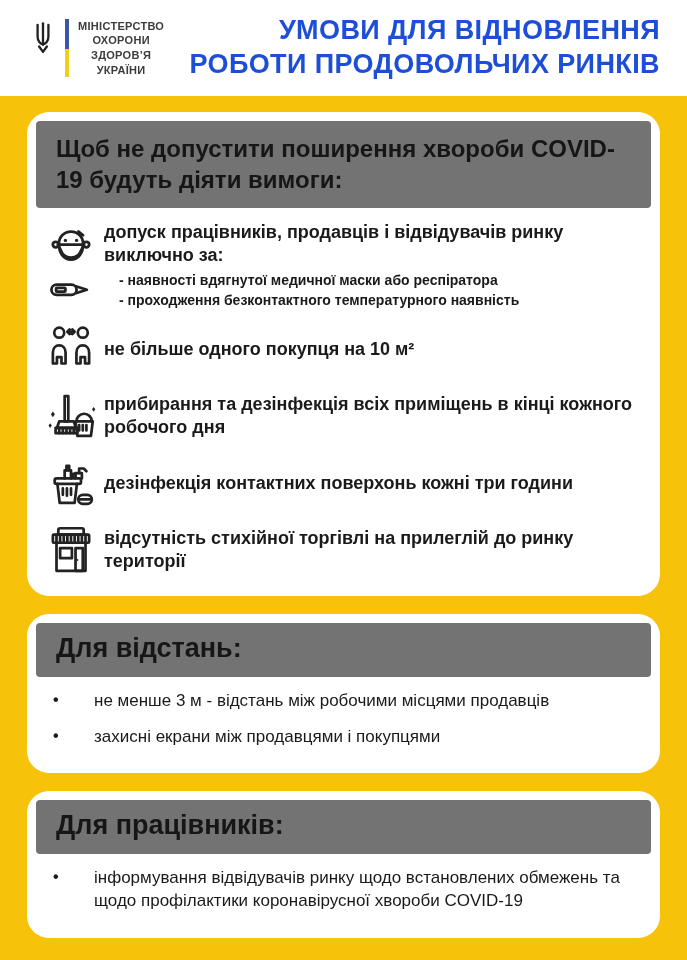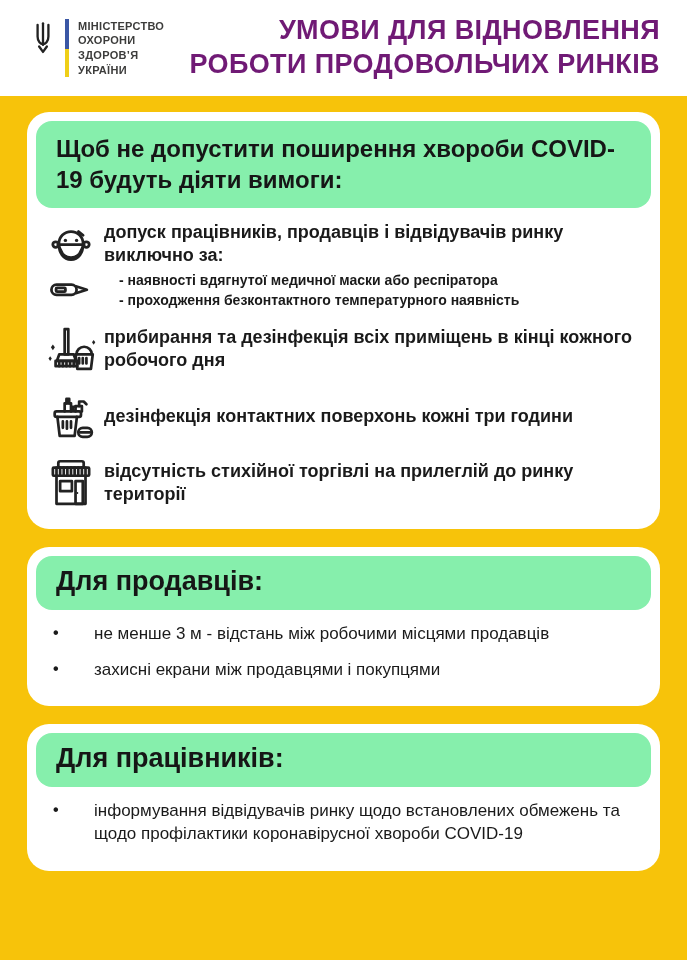--- a/index.html
+++ b/index.html
@@ -11,43 +11,43 @@
     color:#1A1A1A;
     position:relative; overflow:hidden;
     margin:0 auto;
   }
   
   .hdr {
     height:96px; background:#FFFFFF;
     display:flex; align-items:center;
     padding:0 27px 0 30px;
   }
-  .logo { display:flex; align-items:center; gap:9px; }
+  .logo { display:flex; align-items:center; gap:9px;text-align:center; }
   .logo svg { width:26px; height:34px; align-self:flex-start; margin-top:2px; }
   .logo-bar {
     width:4px; height:58px;
     background:linear-gradient(#3A57A5 0 52%, #EFCF18 52% 100%);
   }
   .logo-txt {
     font-size:11px; font-weight:700; letter-spacing:.3px;
     color:#3C3C3B; line-height:1.32; text-transform:uppercase;
   }
   .hdr-title {
     margin-left:auto; text-align:right;
     font-size:27px; font-weight:800; letter-spacing:.4px;
-    line-height:1.25; color:#701a75;
+    line-height:1.25; color:#1d4ed8;
   }
   
   .main { padding:16px 27px 0; }
   .card {
     background:#FFFFFF; border-radius:22px;
     padding:9px; margin-bottom:18px;
   }
   .card-head {
-    background:#86efac; border-radius:16px;
+    background:#737373; border-radius:4px;
     font-weight:800; color:#161616;
   }
   .card-head.req {
     font-size:24px; line-height:1.3; padding:12px 20px 13px;
   }
   .card-head.sec {
     font-size:27px; line-height:1.2; padding:9px 20px 12px;
   }
   
   .icon-list { padding:4px 10px 8px 2px; list-style:none; }
@@ -118,20 +118,32 @@
           <div class="it-text">
             <span>допуск працівників, продавців і відвідувачів ринку виключно за:</span>
             <ul class="subs">
               <li>- наявності вдягнутої медичної маски або респіратора</li>
               <li>- проходження безконтактного температурного наявність</li>
             </ul>
           </div>
         </li>
 
 
+        <li>
+          <span class="ic">
+            <svg viewBox="0 0 64 64">
+              <circle class="ln" cx="19" cy="14" r="5.5"></circle>
+              <circle class="ln" cx="45" cy="14" r="5.5"></circle>
+              <path class="ln" d="M12 48 V36 c0-5 3-8 7-8 s7 3 7 8 v12 h-4.5 v-7 h-5 v7 z"></path>
+              <path class="ln" d="M38 48 V36 c0-5 3-8 7-8 s7 3 7 8 v12 h-4.5 v-7 h-5 v7 z"></path>
+              <path class="ln" d="M28 13 h8 M28 13 l2.5 -2.5 M28 13 l2.5 2.5 M36 13 l-2.5 -2.5 M36 13 l-2.5 2.5" stroke-width="2.4"></path>
+            </svg>
+          </span>
+          <div class="it-text">не більше одного покупця на 10 м²</div>
+        </li>
 
         <li>
           <span class="ic">
             <svg viewBox="0 0 64 64">
               <path class="ln" d="M25 10 h4 v28 h-4 z"></path>
               <path class="ln" d="M19 38 h16 l2.5 7 h-21 z"></path>
               <path class="ln" d="M15 45 h24 v6 h-24 z"></path>
               <path class="ln" d="M19 47 v4 M23 47 v4 M27 47 v4 M31 47 v4 M35 47 v4" stroke-width="1.8"></path>
               <path class="ln" d="M38 38 a8.5 8.5 0 0 1 17 0"></path>
               <path class="ln" d="M37 38 h19 l-2 16 h-15 z"></path>
@@ -174,21 +186,21 @@
               <circle class="fl" cx="39" cy="43" r="1.1"></circle>
             </svg>
           </span>
           <div class="it-text">відсутність стихійної торгівлі на прилеглій до ринку території</div>
         </li>
 
       </ul>
     </section>
 
     <section class="card">
-      <div class="card-head sec">Для продавців:</div>
+      <div class="card-head sec">Для відстань:</div>
       <ul class="bullet-list">
         <li>
           <span class="dot">•</span>
           <span class="b-text">не менше 3 м - відстань між робочими місцями продавців</span>
         </li>
         <li>
           <span class="dot">•</span>
           <span class="b-text">захисні екрани між продавцями і покупцями</span>
         </li>
       </ul>

